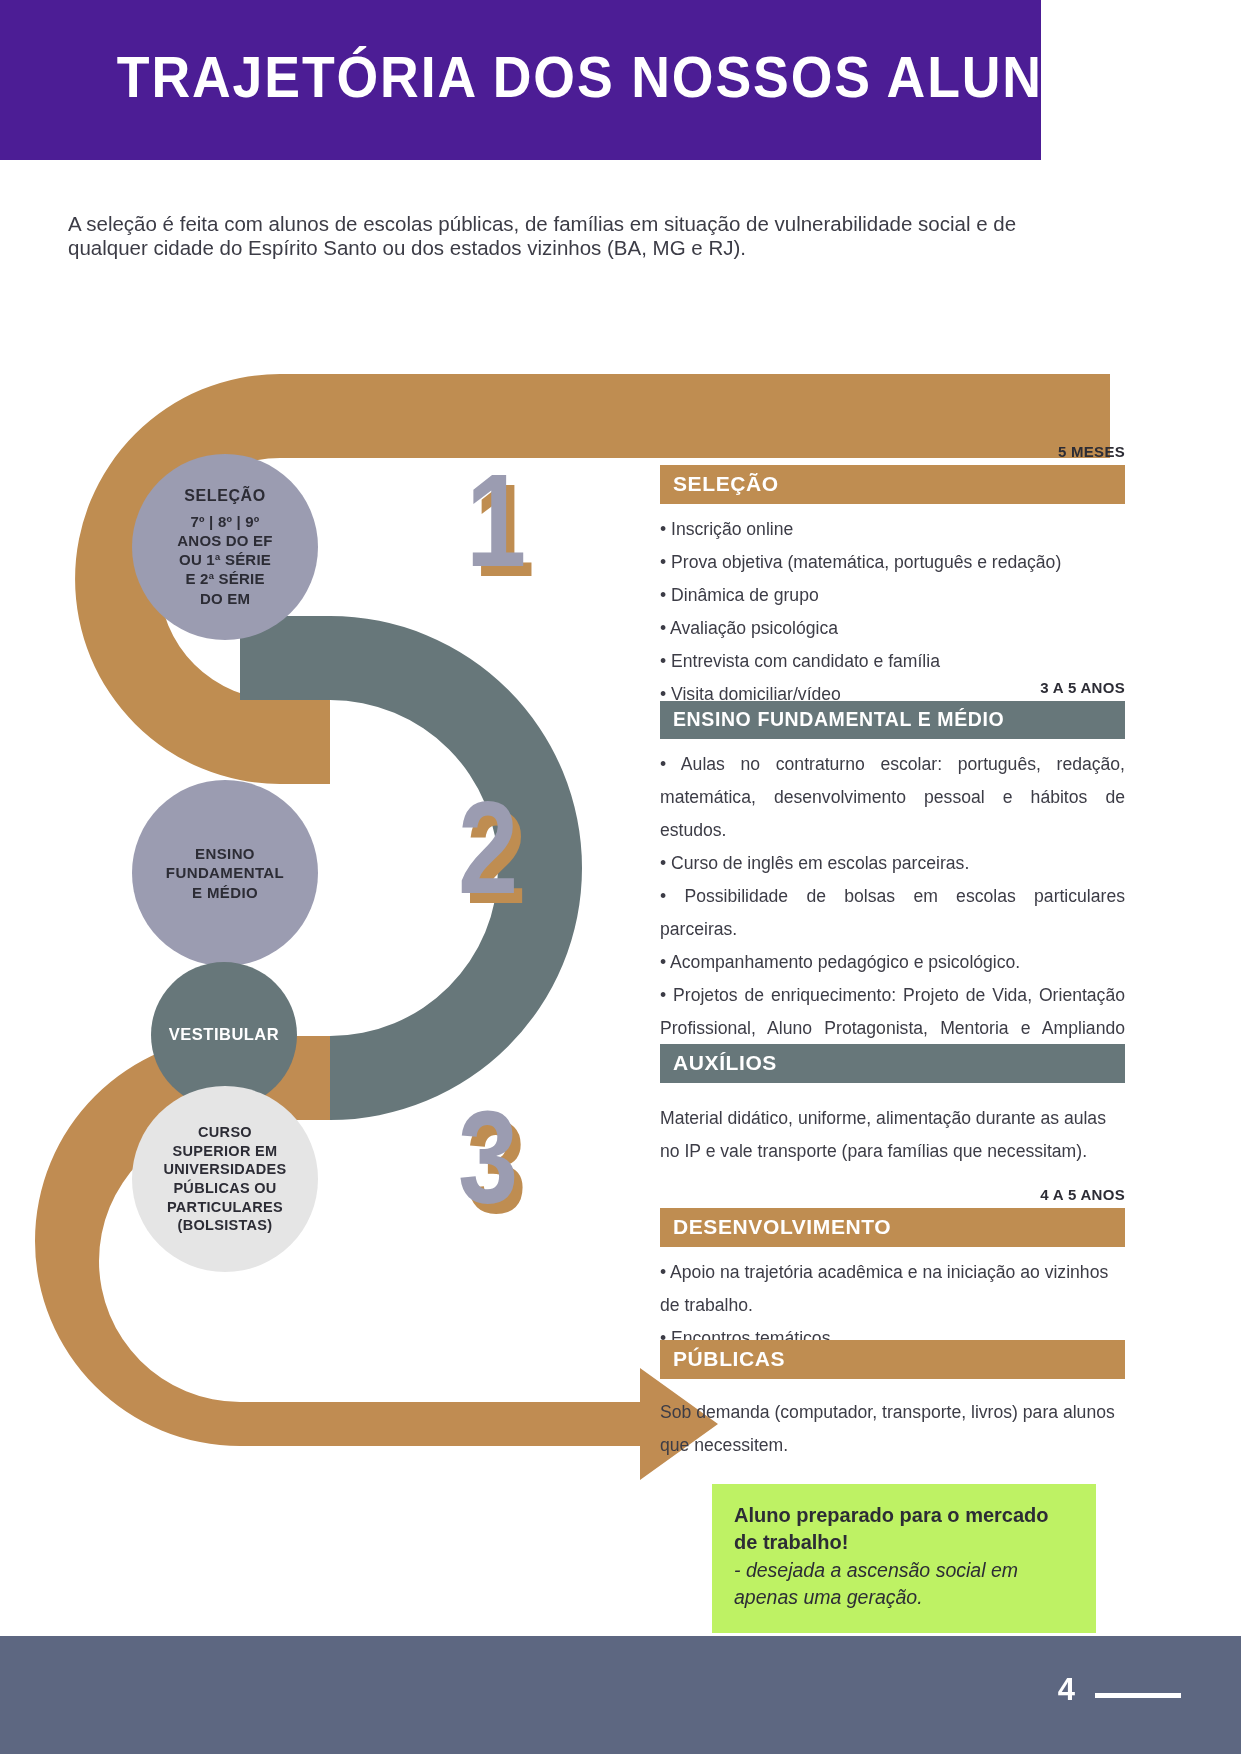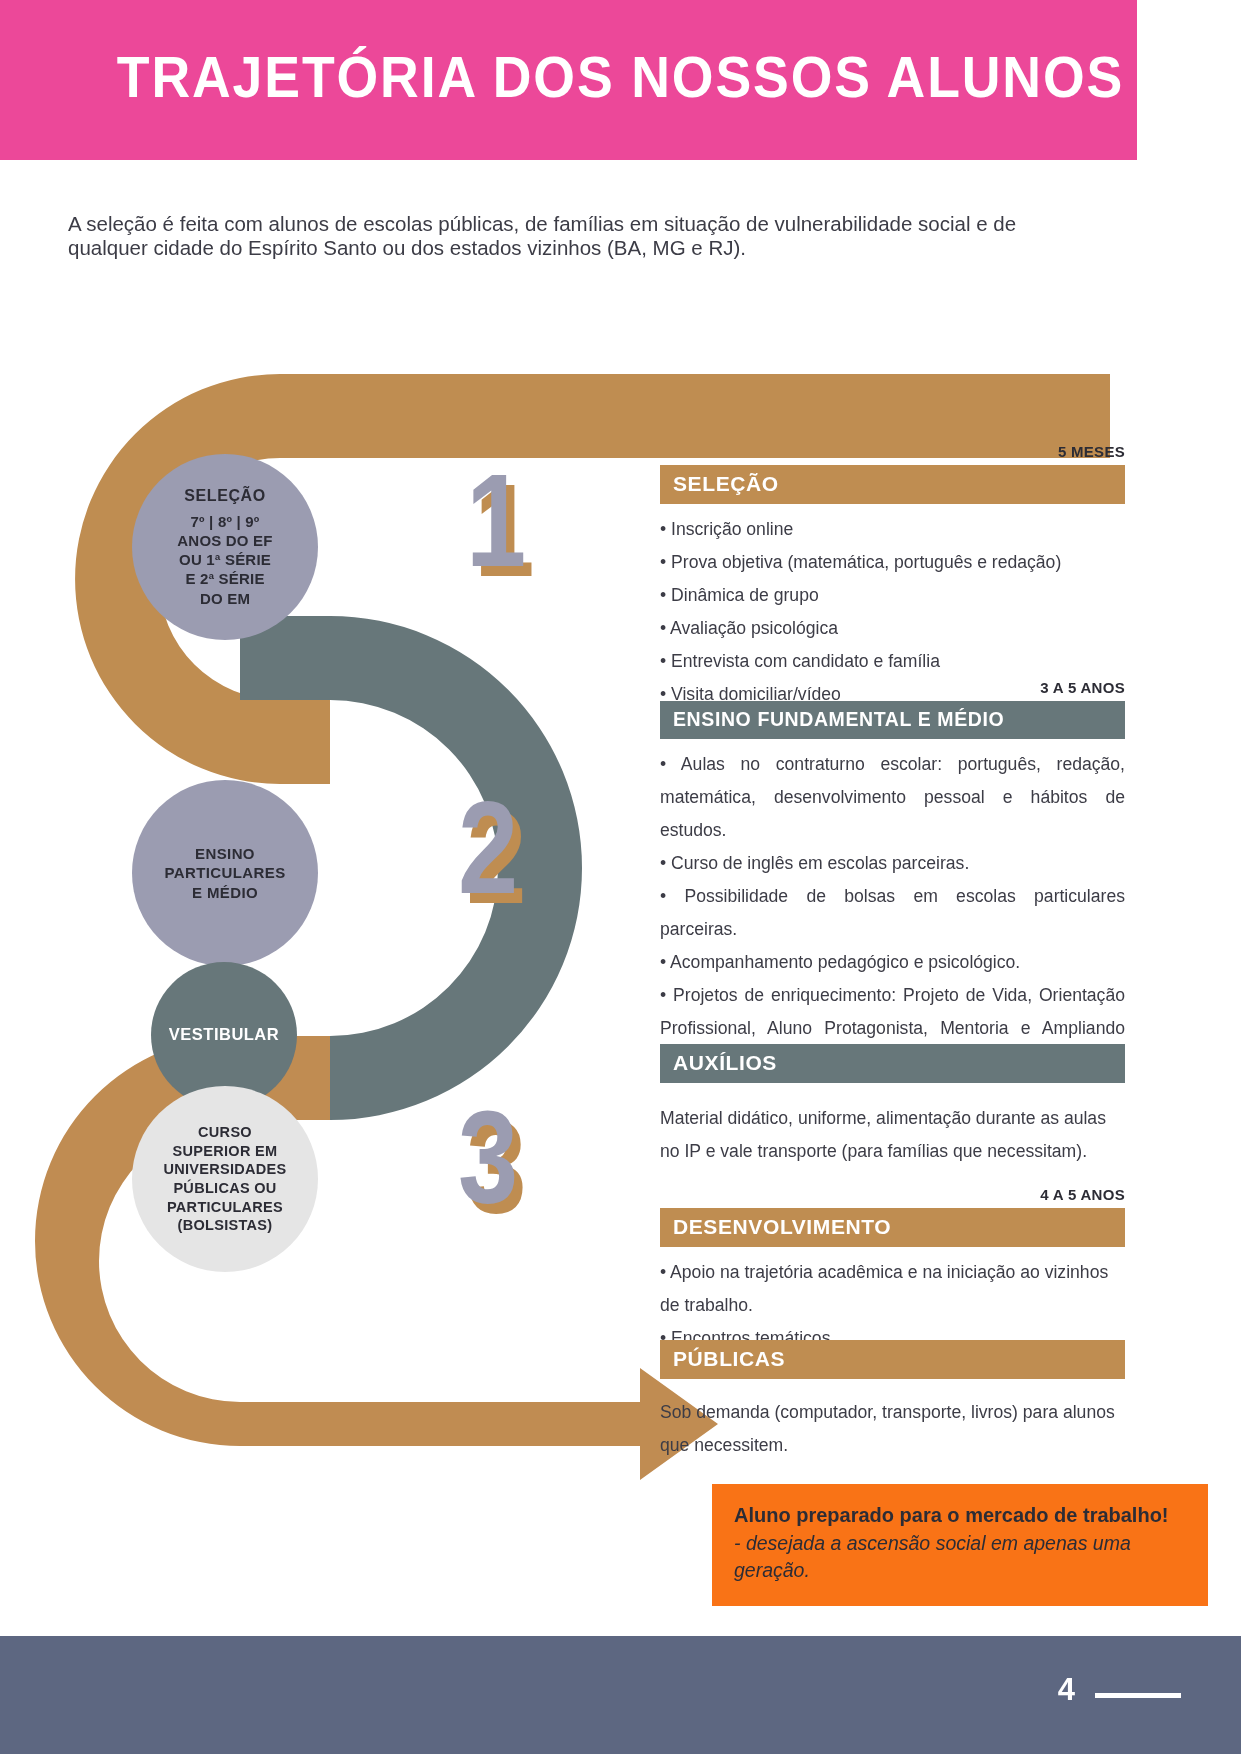--- a/index.html
+++ b/index.html
@@ -5,22 +5,22 @@
   html,body{margin:0;padding:0;background:#ffffff;}
   body{
     width:1241px;height:1754px;position:relative;overflow:hidden;
     font-family:"Liberation Sans", sans-serif;
     color:#3c3c46;
   }
   .page{position:absolute;inset:0;}
 
   
   .header{
-    position:absolute;left:0;top:0;width:1137px;height:160px;
-    background:#ec4899;
+    position:absolute;left:0;top:0;width:1041px;height:160px;
+    background:#4c1d95;
   }
   .header-title{
     position:absolute;left:0;top:44px;width:1241px;
     text-align:center;
     color:#ffffff;
     font-size:57px;
     font-weight:bold;
     letter-spacing:2.0px;
     font-family:"Liberation Sans", sans-serif;
     transform:scaleX(0.94);
@@ -90,22 +90,22 @@
   .bar-slate{background:#67777a;}
   .body{
     font-size:17.6px;line-height:33px;color:#3c3c46;margin:9px 0 0 0;
   }
   .body.justify{text-align:justify;}
 
   .blk{position:absolute;left:660px;width:465px;}
 
   
   .callout{
-    position:absolute;left:712px;top:1484px;width:496px;
-    background:#f97316;padding:18px 22px 22px 22px;
+    position:absolute;left:712px;top:1484px;width:384px;
+    background:#bef264;padding:18px 22px 22px 22px;
     box-sizing:border-box;
   }
   .callout-head{
     font-size:20px;font-weight:bold;color:#2c2c35;line-height:27px;
   }
   .callout-sub{
     font-size:19.5px;font-style:italic;color:#2c2c35;line-height:27px;margin-top:1px;
   }
 
   
@@ -146,21 +146,21 @@
       <div class="node-sub preline" style="white-space:pre-line;font-weight:bold;">7º | 8º | 9º
 ANOS DO EF
 OU 1ª SÉRIE
 E 2ª SÉRIE
 DO EM</div>
     </div>
   </div>
 
   <div class="node node-ef">
     <div class="node-inner" style="white-space:pre-line;">ENSINO
-PARTICULARES
+FUNDAMENTAL
 E MÉDIO</div>
   </div>
 
   <div class="node node-vest">
     <div class="node-inner" style="white-space:pre-line;">VESTIBULAR</div>
   </div>
 
   <div class="node node-curso">
     <div class="node-inner" style="white-space:pre-line;">CURSO
 SUPERIOR EM

